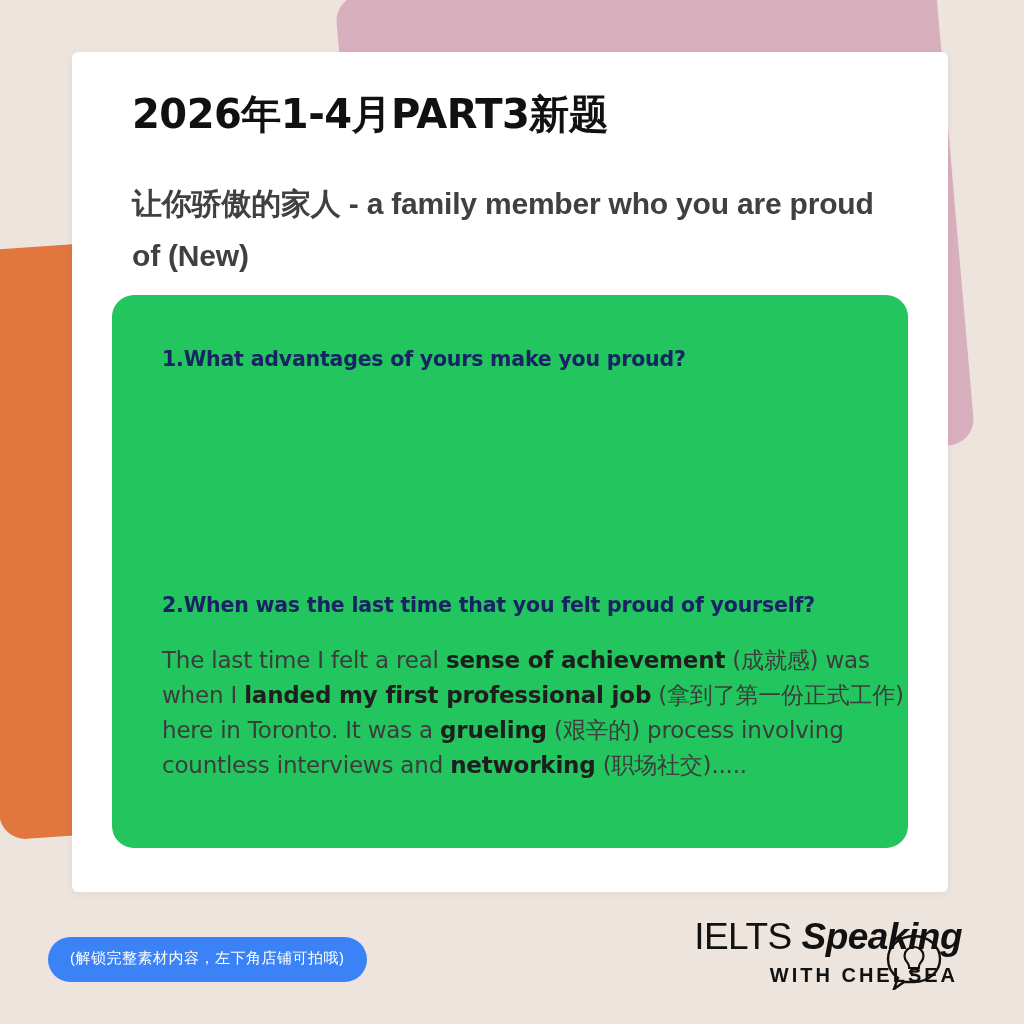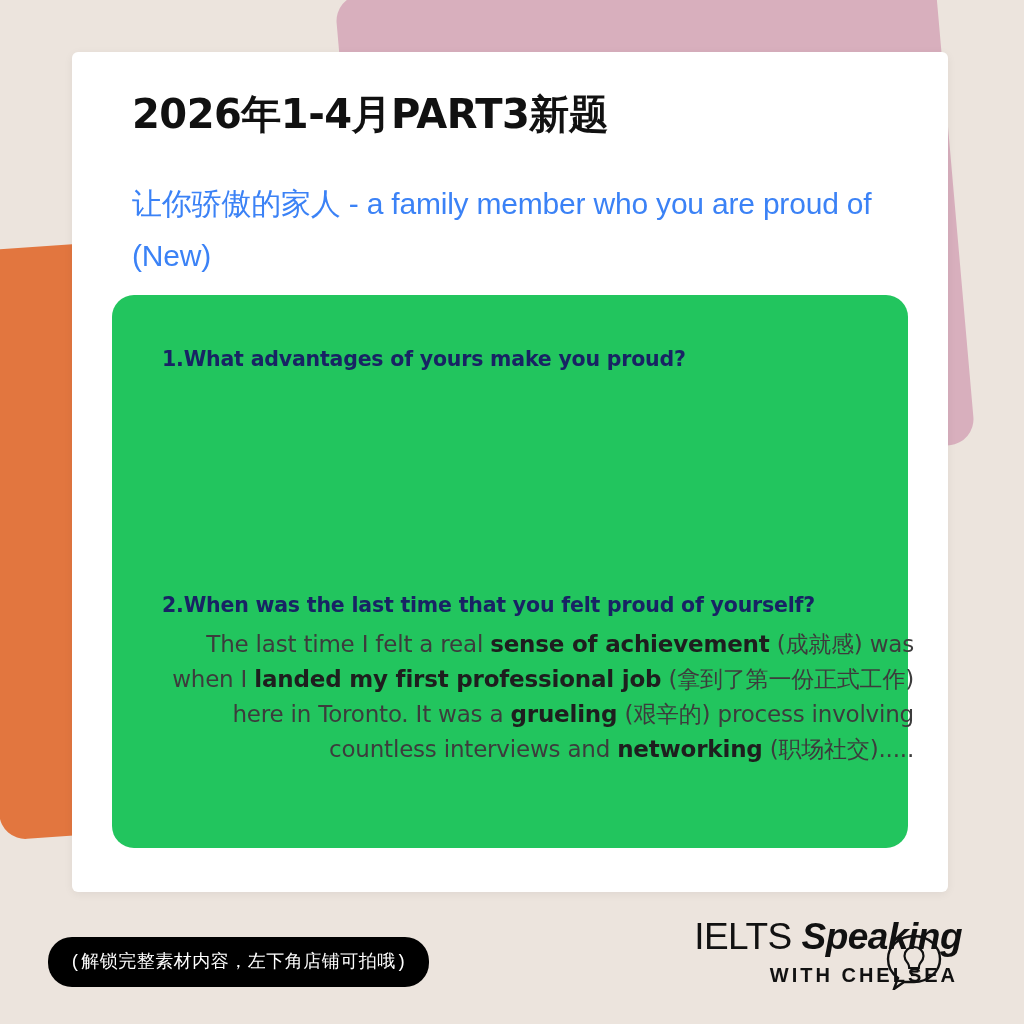--- a/index.html
+++ b/index.html
@@ -60,22 +60,22 @@
     letter-spacing: -0.5px;
     font-family: "Liberation Sans", sans-serif;
   }
   .subtitle {
     position: absolute;
     left: 60px;
     top: 126px;
     width: 770px;
     font-size: 30px;
     line-height: 1.72;
-    font-weight: normal;
-    color: #3b82f6;
+    font-weight: bold;
+    color: #404040;
     letter-spacing: -0.2px;
   }
   .panel {
     position: absolute;
     left: 40px;
     top: 243px;
     width: 796px;
     height: 553px;
     background: #22c55e;
     border-radius: 22px;
@@ -89,33 +89,33 @@
   .q1 { position: absolute; left: 50px; top: 52px; }
   .q2 { position: absolute; left: 50px; top: 298px; }
   .a {
     position: absolute;
     color: #3c3c3c;
     font-size: 23px;
     line-height: 1.52;
     letter-spacing: -0.2px;
   }
   .a1 { left: 50px; top: 106px; width: 740px; }
-  .a2 { left: 50px; top: 332px; width: 752px; text-align: right; }
+  .a2 { left: 50px; top: 348px; width: 752px; }
   .a b { color: #1e1e1e; font-weight: bold; }
   .cn { font-family: "DejaVu Sans", sans-serif; }
   .ribbon {
     position: absolute;
     left: 48px;
     top: 937px;
-    background: #000000;
+    background: #3b82f6;
     color: #ffffff;
     border-radius: 24px;
     padding: 12px 22px 14px 22px;
-    font-size: 18px;
-    font-family: Liberation Mono, monospace;
+    font-size: 15px;
+    font-family: Liberation Sans, sans-serif;
     letter-spacing: 0.5px;
   }
   .brand {
     position: absolute;
     right: 62px;
     top: 916px;
     width: 360px;
     text-align: right;
   }
   .brand-line1 {

